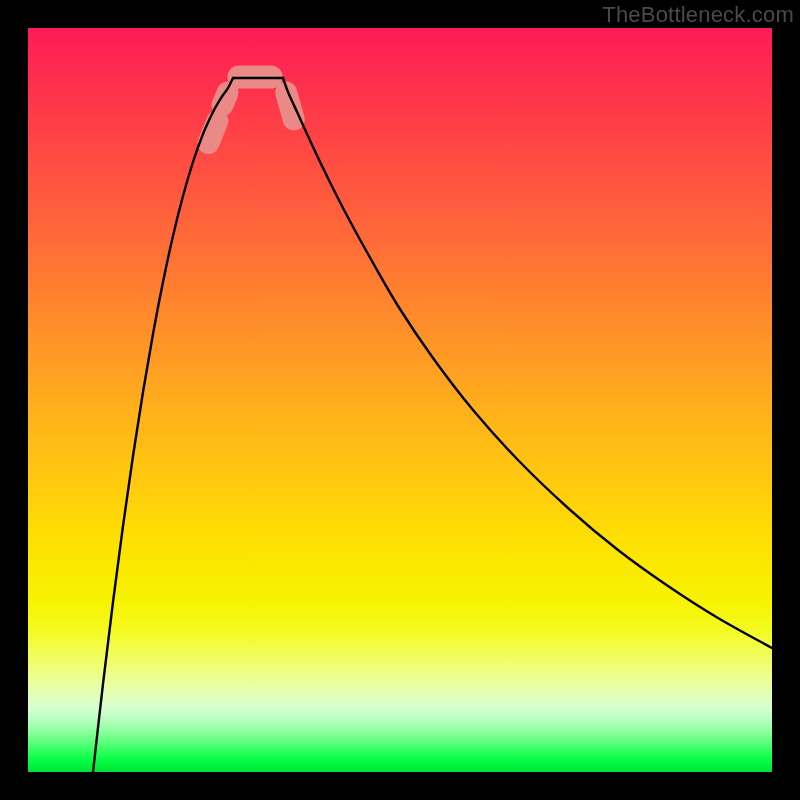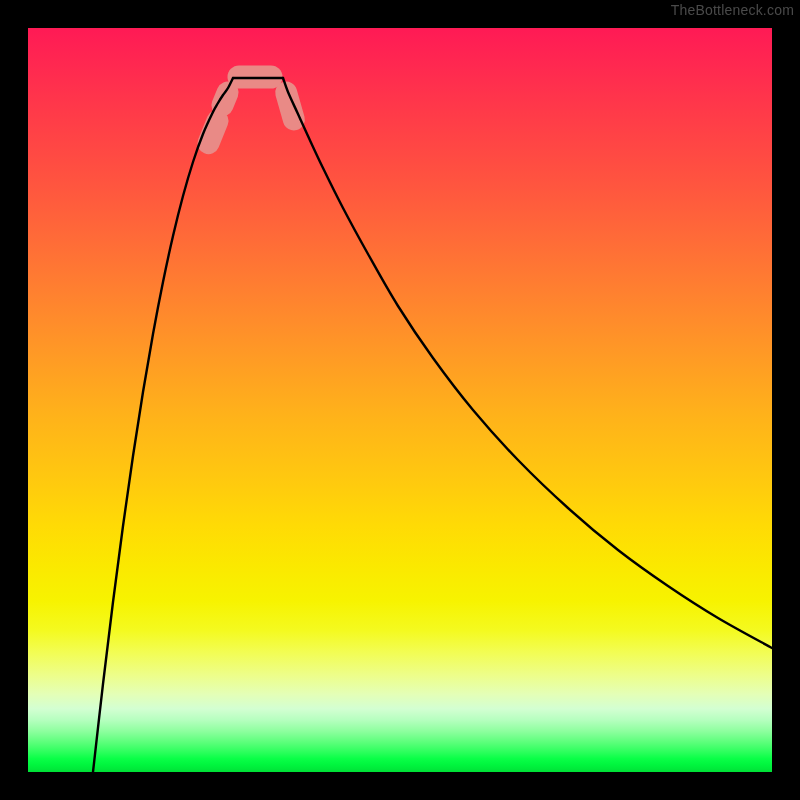--- a/index.html
+++ b/index.html
@@ -54,21 +54,21 @@
       #00ea3a 99.6%,
       #00df36 100%
     );
     overflow: hidden;
   }
   .watermark {
     position: absolute;
     top: 2px;
     right: 6px;
     color: #4a4a4a;
-    font-size: 14px;
+    font-size: 22px;
     font-weight: 400;
     letter-spacing: 0.2px;
     user-select: none;
   }
   svg.curves {
     position: absolute;
     inset: 0;
     width: 100%;
     height: 100%;
   }

